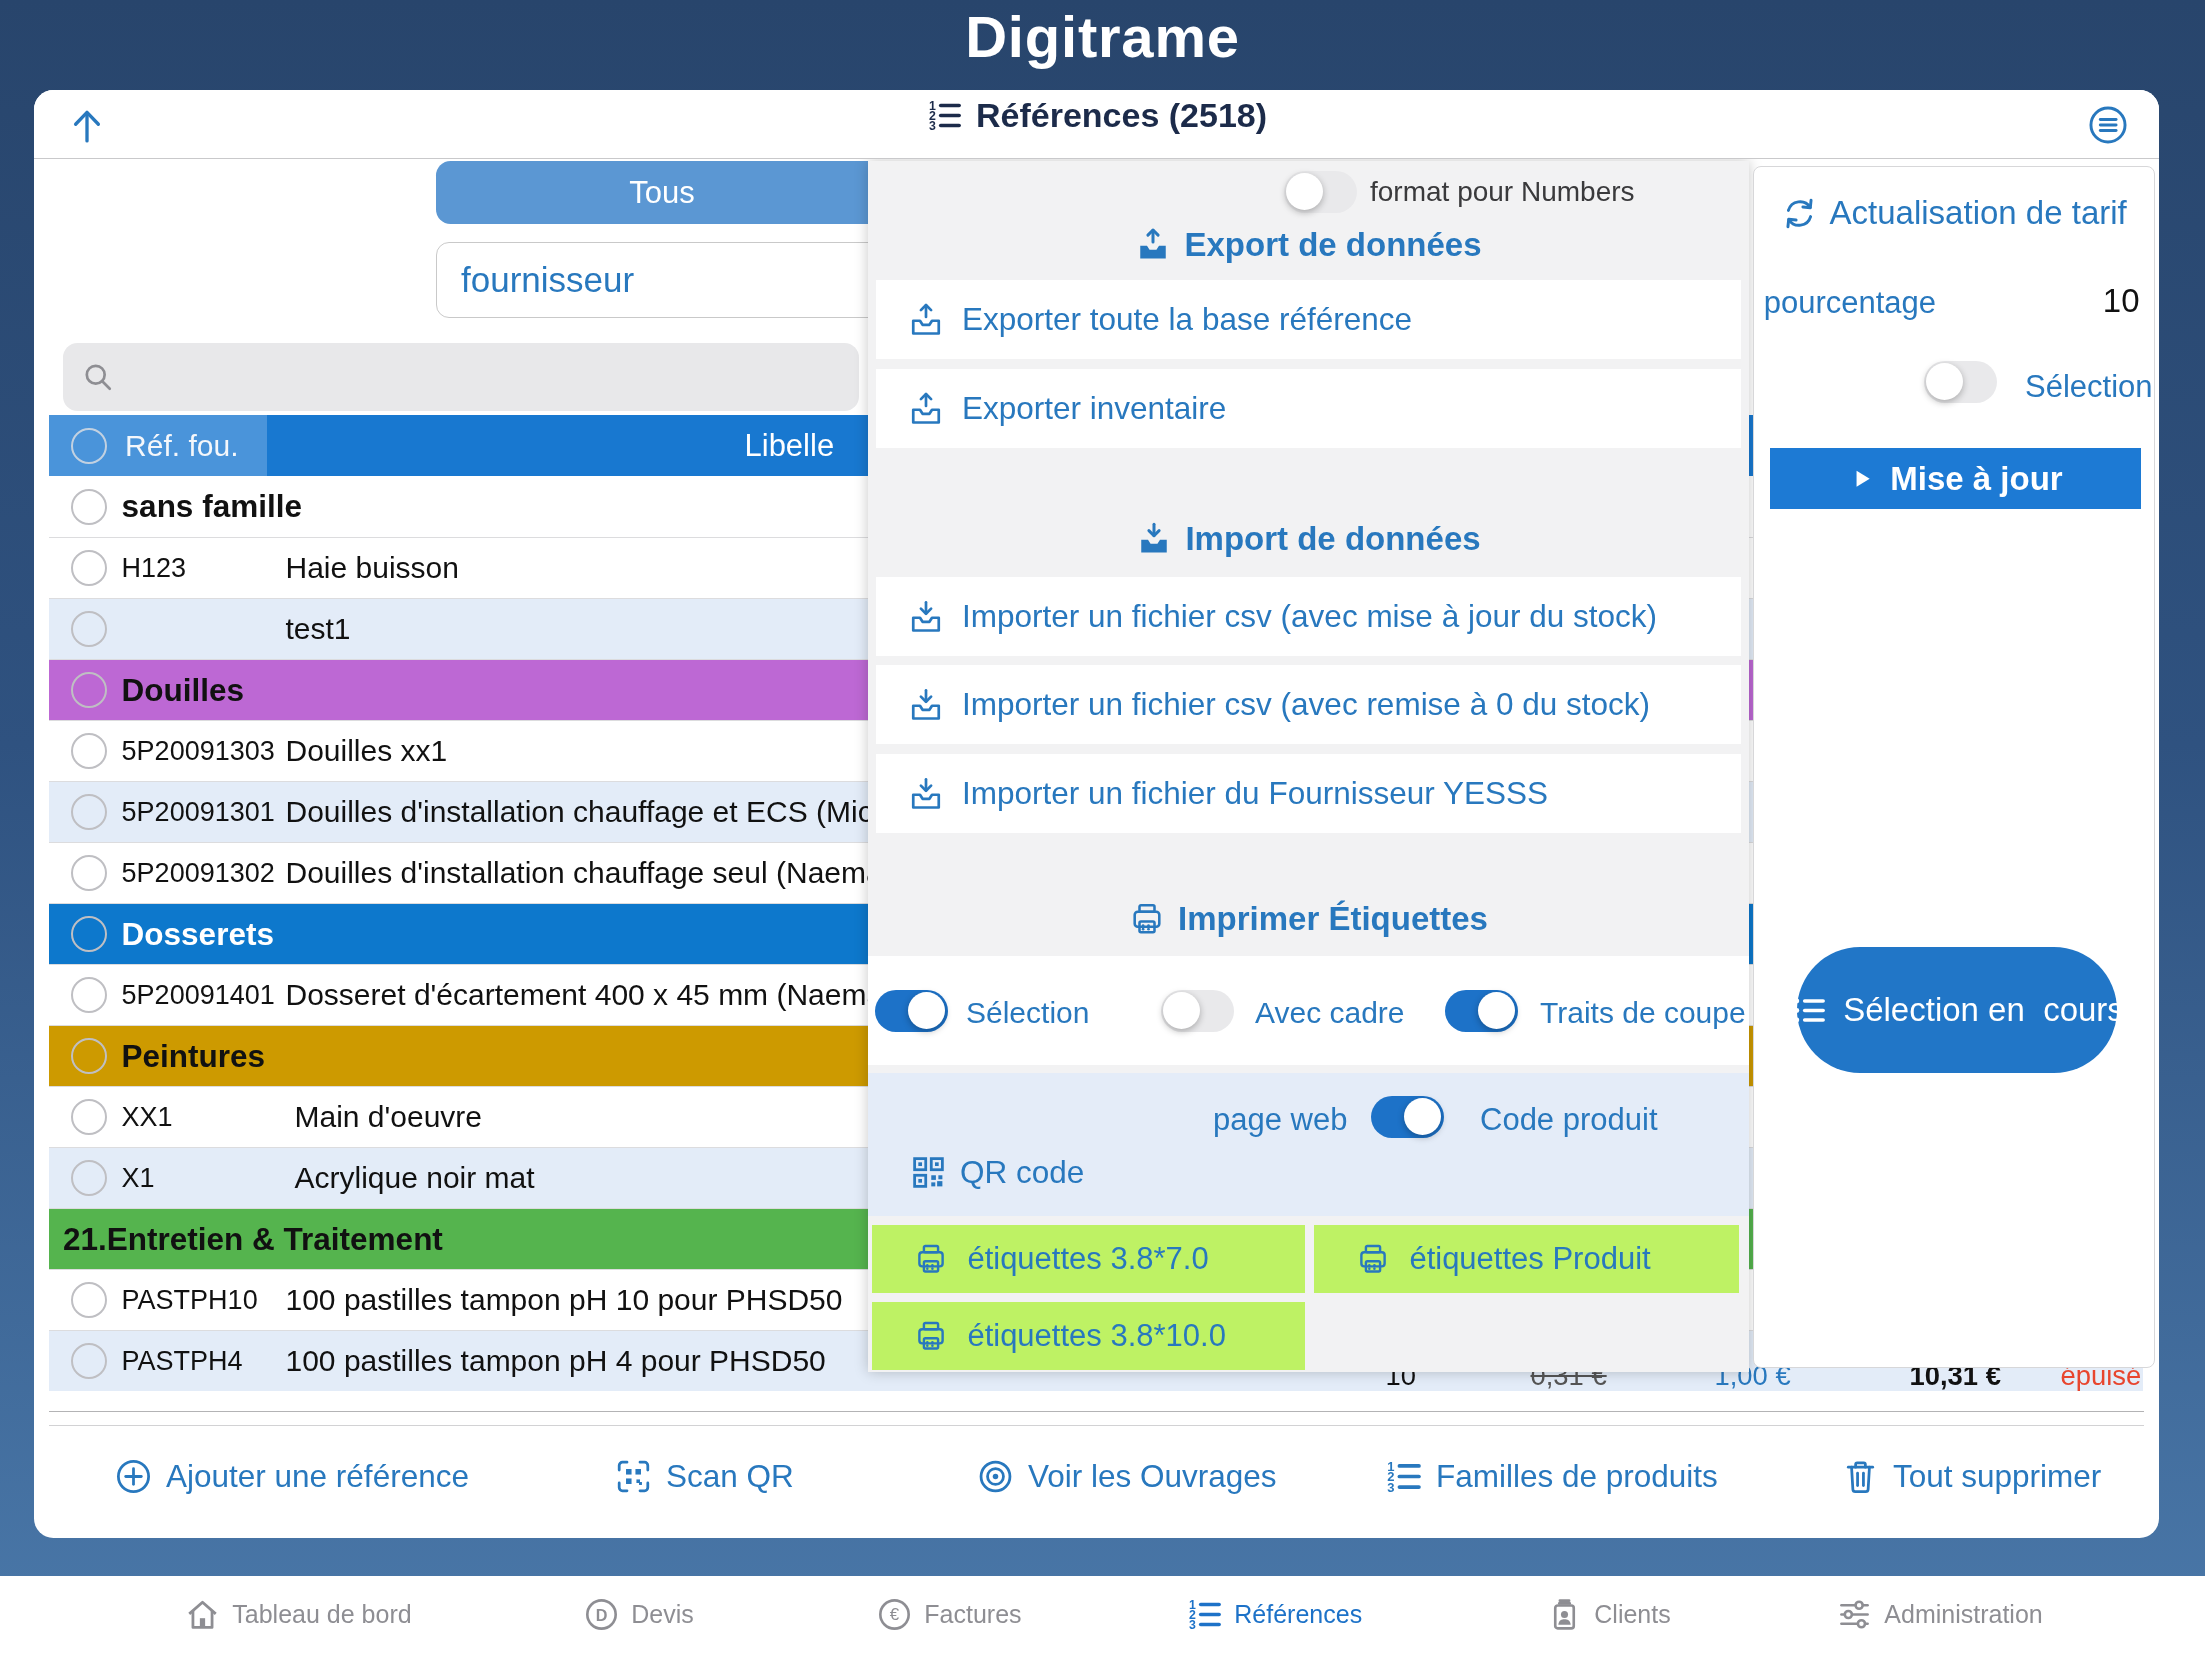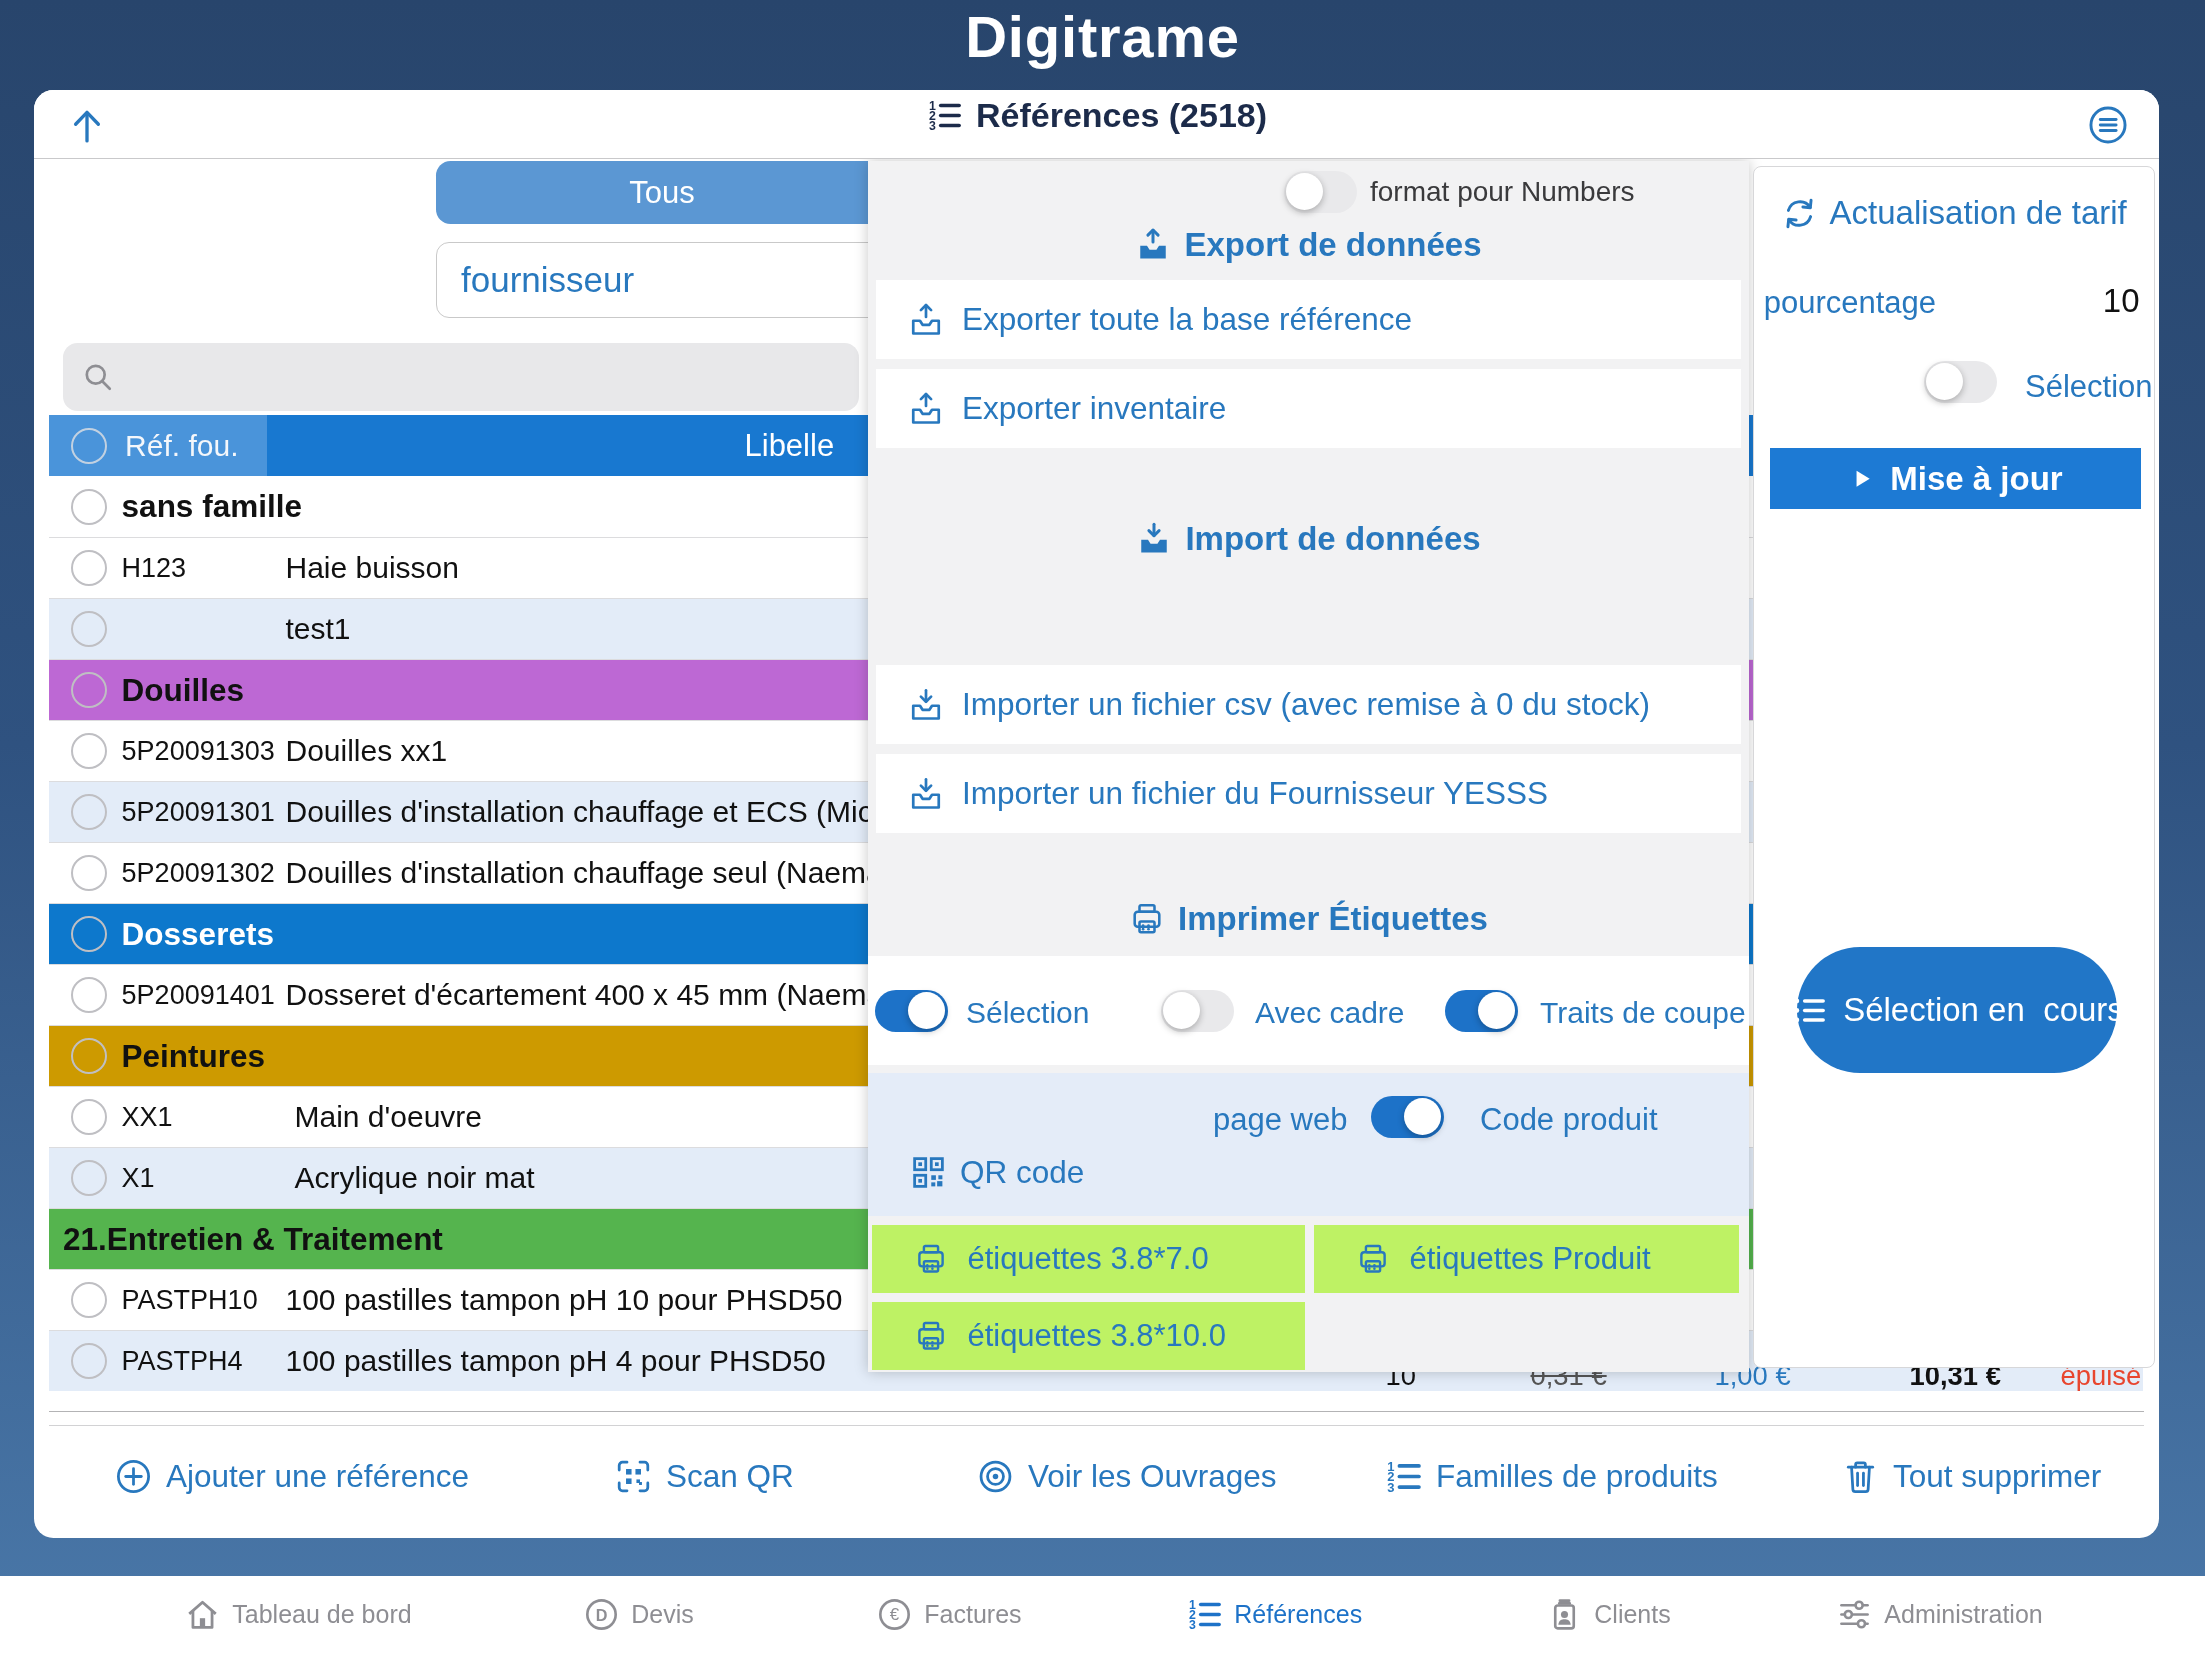--- a/index.html
+++ b/index.html
@@ -461,20 +461,26 @@
         </svg>
       <span>Exporter inventaire</span>
     </div>
 
     <div class="sec-head" style="top:359px">
       <svg class="icon" viewBox="0 0 44 44" width="36" height="36">
           <use href="#i-traydn-f"></use>
         </svg>
       <span>Import de données</span>
     </div>
+    <div class="panel-row" style="top:416px">
+      <svg class="icon" viewBox="0 0 44 44" width="36" height="36">
+          <use href="#i-traydn"></use>
+        </svg>
+      <span>Importer un fichier csv (avec mise à jour du stock)</span>
+    </div>
     <div class="panel-row" style="top:504px">
       <svg class="icon" viewBox="0 0 44 44" width="36" height="36">
           <use href="#i-traydn"></use>
         </svg>
       <span>Importer un fichier csv (avec remise à 0 du stock)</span>
     </div>
     <div class="panel-row" style="top:593px">
       <svg class="icon" viewBox="0 0 44 44" width="36" height="36">
           <use href="#i-traydn"></use>
         </svg>

